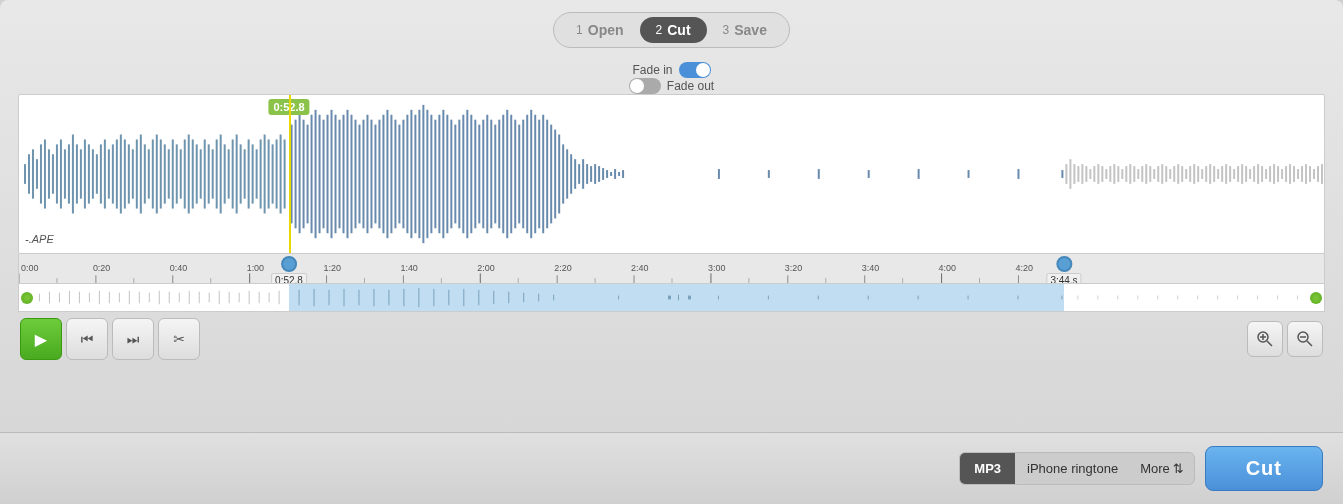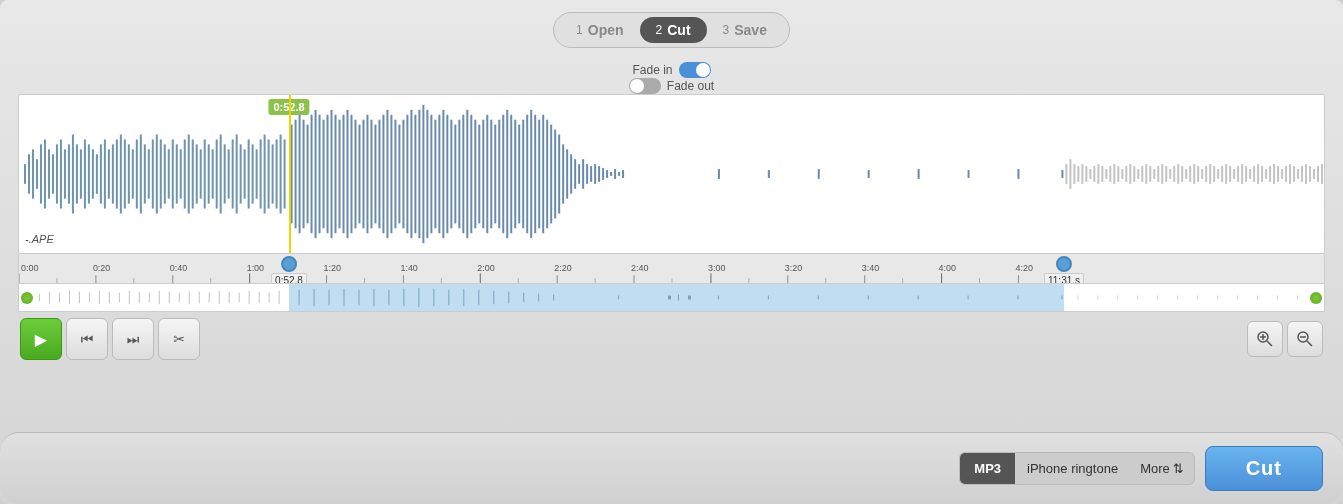--- a/index.html
+++ b/index.html
@@ -282,21 +282,20 @@
       width: 100%;
       height: 72px;
       background: linear-gradient(to bottom, #e0e0e0, #d0d0d0);
       border-top: 1px solid #bbb;
       display: flex;
       align-items: center;
       justify-content: flex-end;
       padding: 0 20px;
       gap: 10px;
       margin-top: 6px;
-      border-radius: 19px;
     }
     .format-group {
       display: flex;
       align-items: center;
       background: #ccc;
       border-radius: 6px;
       overflow: hidden;
       border: 1px solid #bbb;
     }
     .format-mp3 {
@@ -685,21 +684,21 @@
         <line x1="962" y1="25" x2="962" y2="30" stroke="#aaa" stroke-width="1"></line>
       </svg>
 
       <div style="position:absolute; left:270px; top:2px; display:flex; flex-direction:column; align-items:center; transform:translateX(-50%);">
         <div style="width:16px;height:16px;background:#5a9fd4;border-radius:50%;border:2px solid #4488bb;cursor:ew-resize;"></div>
         <div style="font-size:10px;color:#333;background:#f0f0f0;border:1px solid #ccc;border-radius:2px;padding:1px 3px;margin-top:1px;white-space:nowrap;">0:52.8</div>
       </div>
 
       <div style="position:absolute; left:1045px; top:2px; display:flex; flex-direction:column; align-items:center; transform:translateX(-50%);">
         <div style="width:16px;height:16px;background:#5a9fd4;border-radius:50%;border:2px solid #4488bb;cursor:ew-resize;"></div>
-        <div style="font-size:10px;color:#333;background:#f0f0f0;border:1px solid #ccc;border-radius:2px;padding:1px 3px;margin-top:1px;white-space:nowrap;">11:31.s</div>
+        <div style="font-size:10px;color:#333;background:#f0f0f0;border:1px solid #ccc;border-radius:2px;padding:1px 3px;margin-top:1px;white-space:nowrap;">3:44.s</div>
       </div>
     </div>
 
     <div class="mini-waveform">
       <div class="mini-dot-left"></div>
       <div class="mini-selected"></div>
       <svg class="mini-waveform-svg" viewBox="0 0 1307 28" preserveAspectRatio="none">
 
         <g fill="#888" opacity="0.5">
           <rect x="20" y="10" width="1" height="8"></rect>

